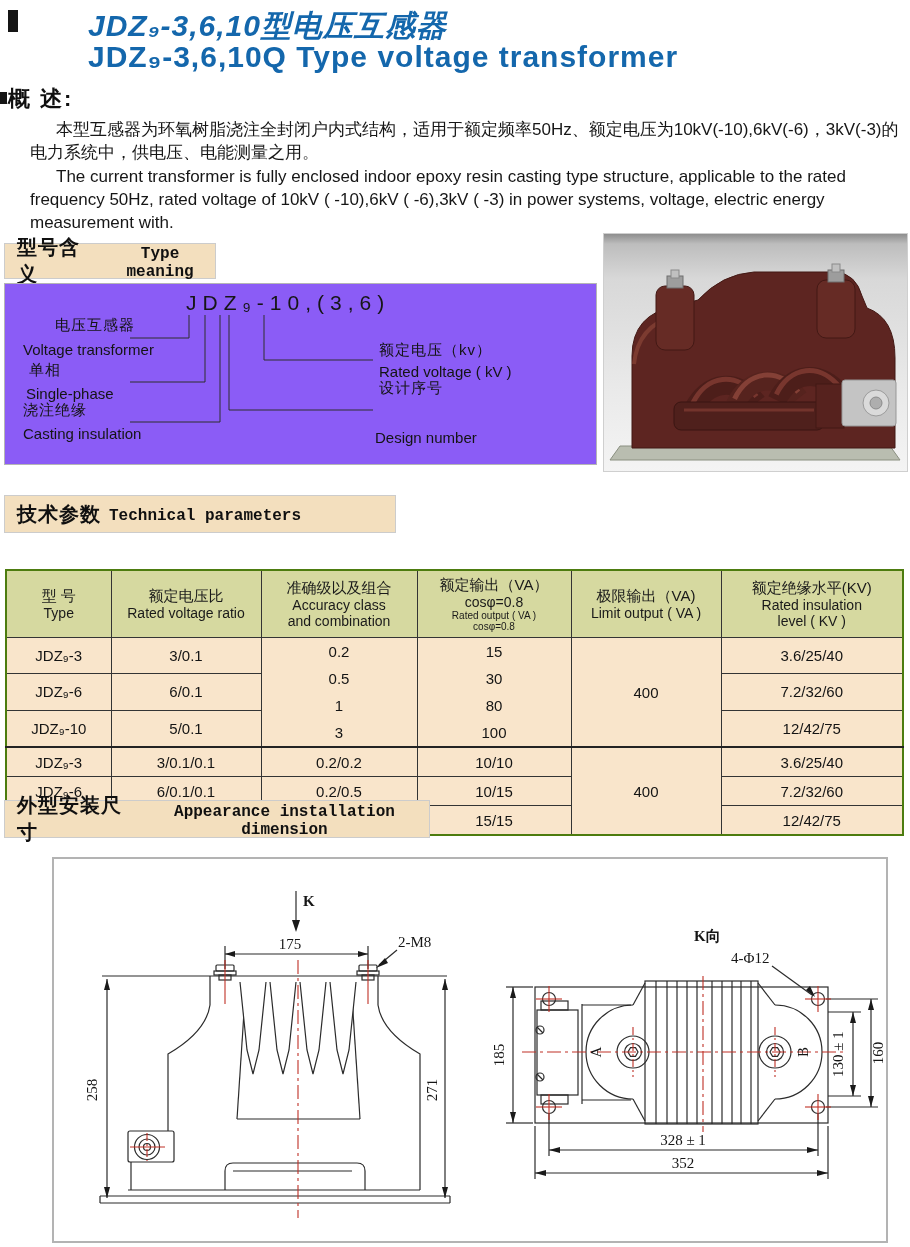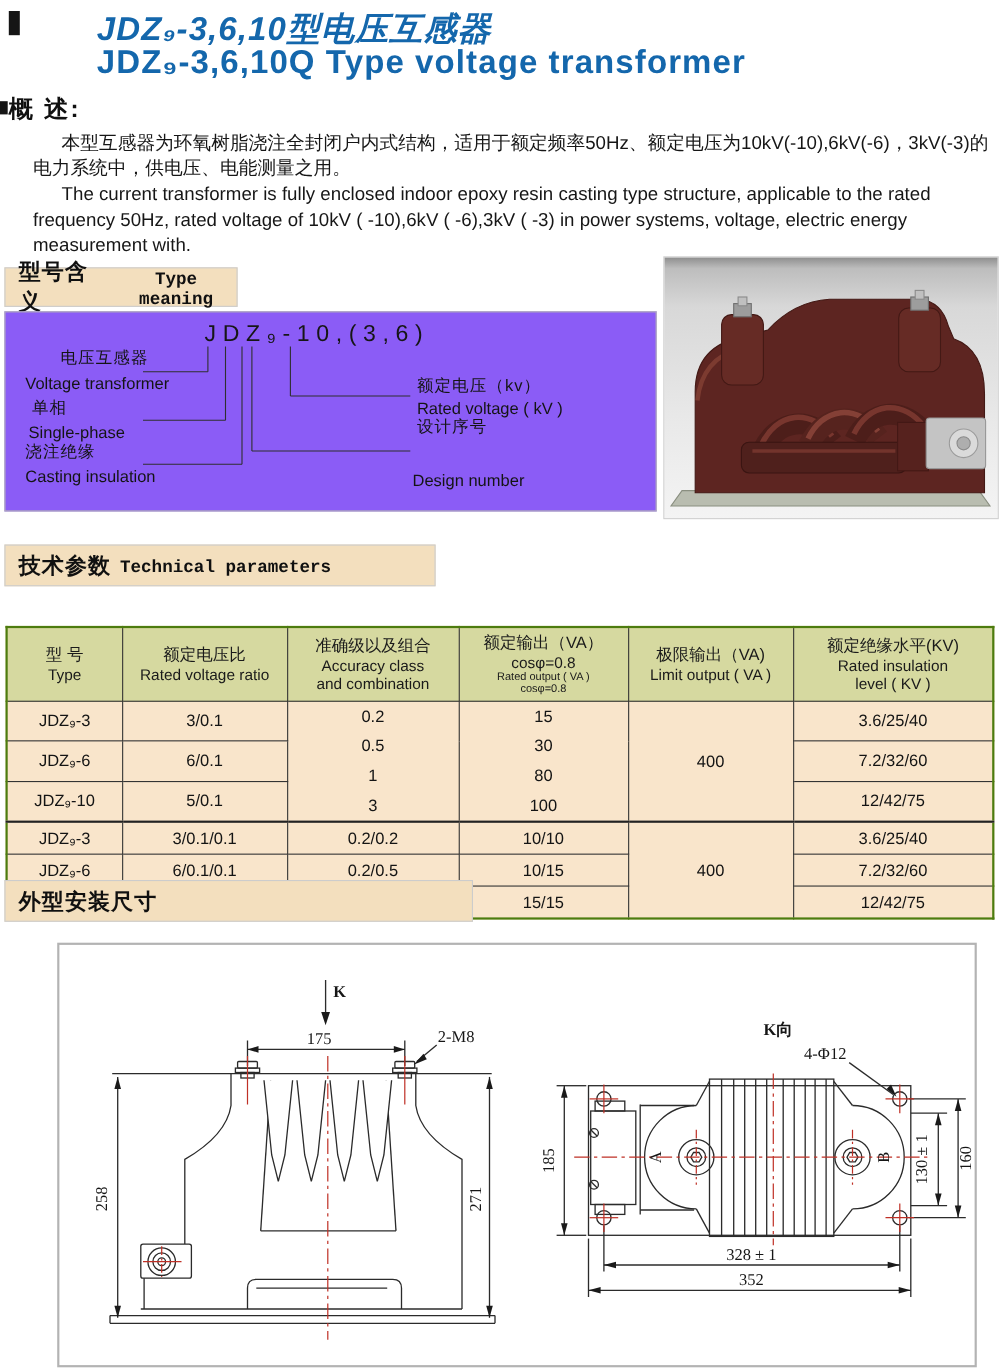--- a/index.html
+++ b/index.html
@@ -214,20 +214,21 @@
       <td>10/0.1/0.1</td>
       <td>0.5/0.5</td>
       <td>15/15</td>
       <td>12/42/75</td>
     </tr>
   </tbody>
 </table>
 
 <div class="sec-box" style="left:4px;top:800px;width:426px;height:38px;">
   <span class="sec-zh">外型安装尺寸</span>
+  <span class="sec-en">Appearance installation dimension</span>
 </div>
 
 <div class="draw-box"></div>
 <svg class="abs" style="left:52px;top:857px;" width="836" height="386" viewBox="52 857 836 386">
 
   <g stroke="#2b2b2b" stroke-width="1.2" fill="none">
 
     <line x1="296" y1="891" x2="296" y2="922"></line>
 
     <line x1="102" y1="976" x2="447" y2="976"></line>

